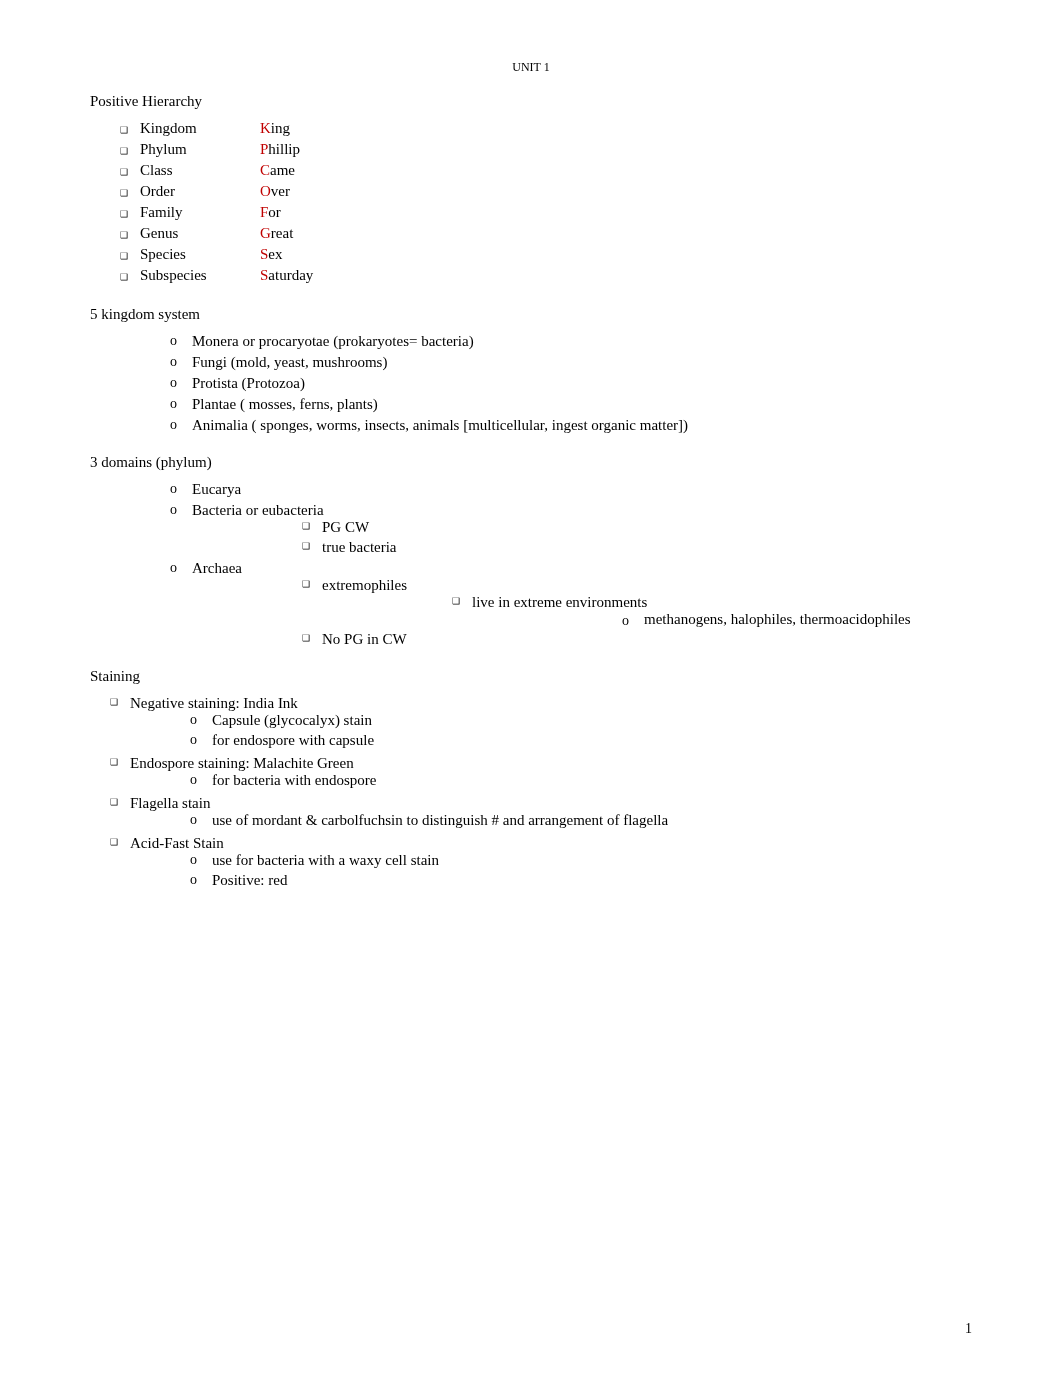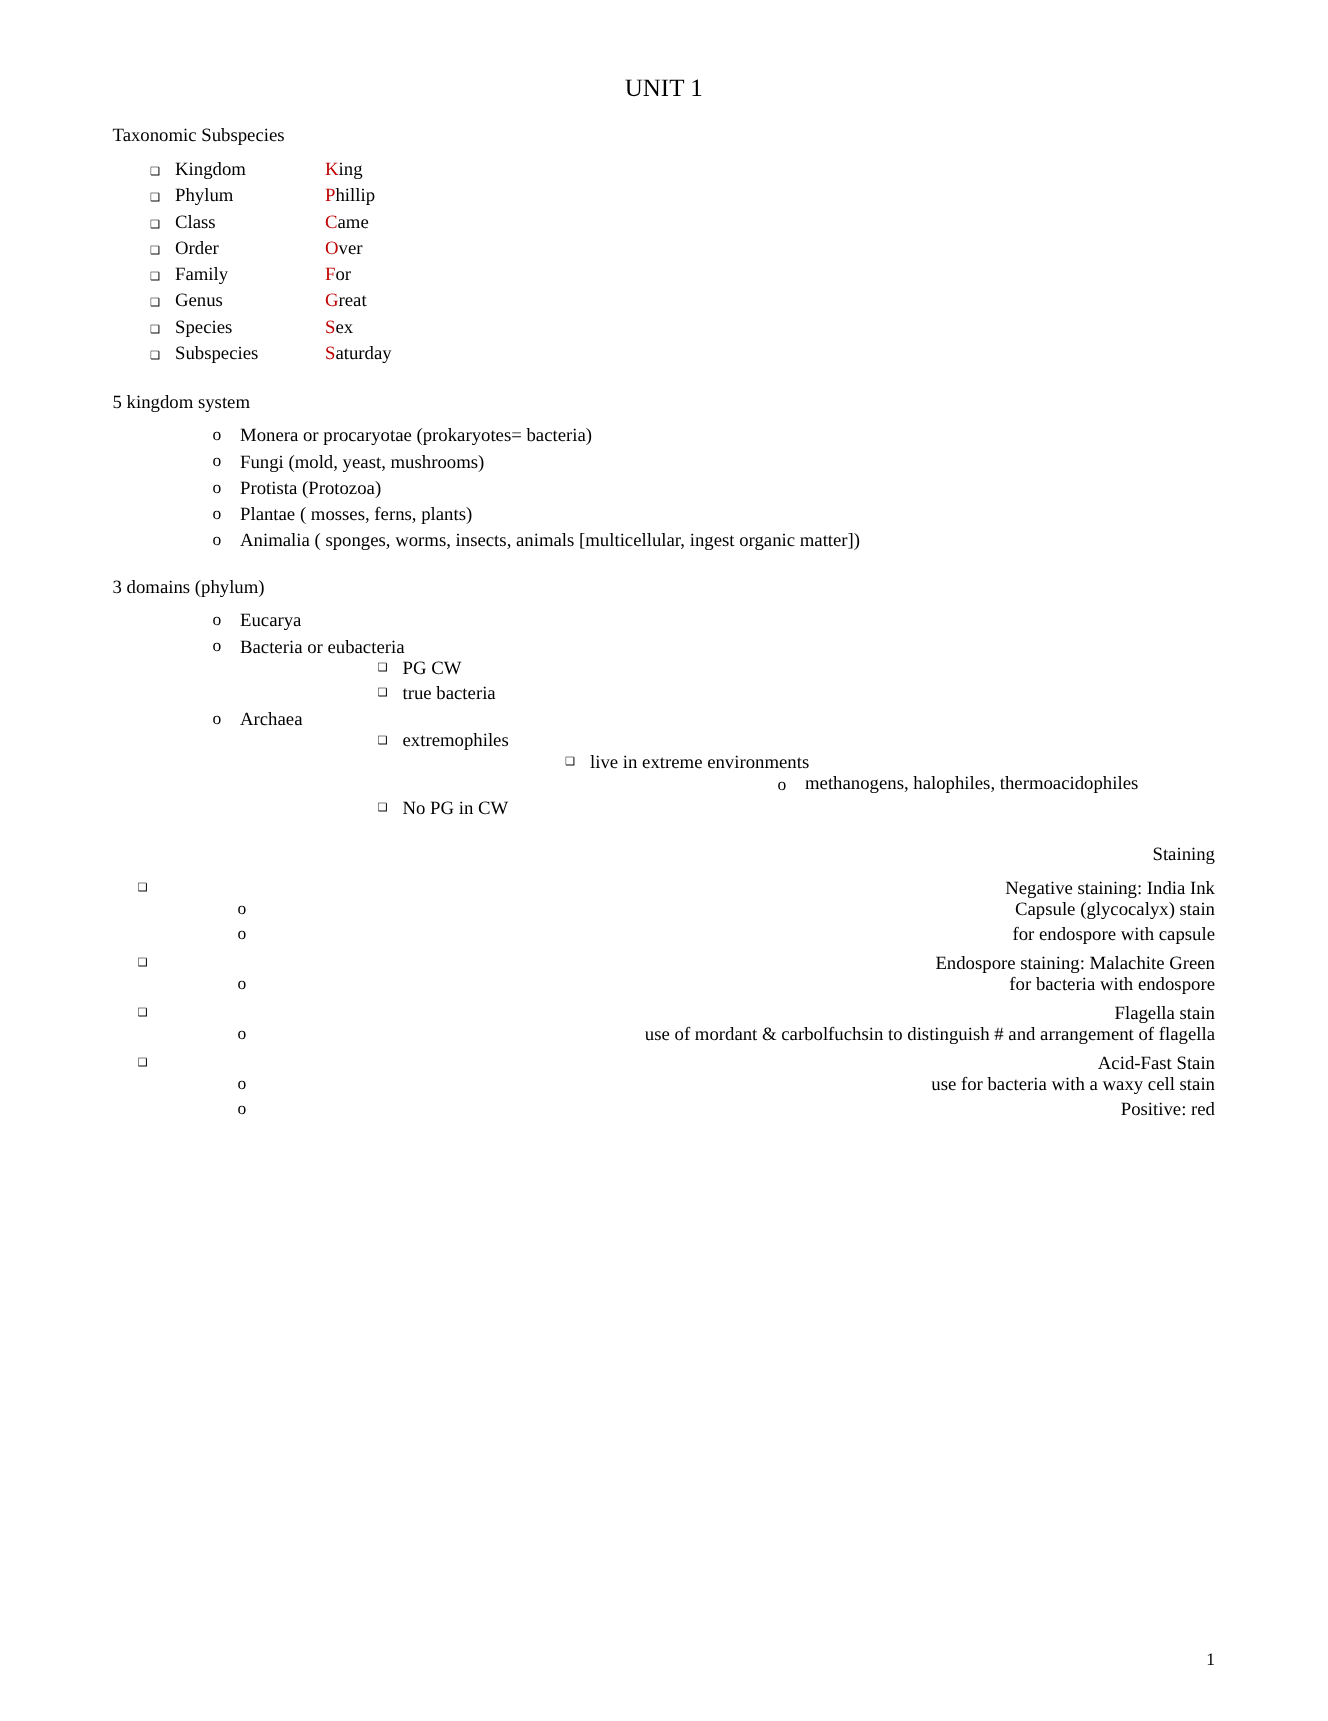--- a/index.html
+++ b/index.html
@@ -13,21 +13,21 @@
       font-family: "Times New Roman", Times, serif;
       font-size: 15px;
       color: #000000;
       width: 1062px;
       min-height: 1377px;
       padding: 60px 90px 60px 90px;
     }
 
     .page-title {
       text-align: center;
-      font-size: 20px;
+      font-size: 12px;
       font-weight: normal;
       margin-bottom: 18px;
     }
 
     .section-heading {
       font-size: 15px;
       font-weight: normal;
       margin-bottom: 10px;
     }
 
@@ -130,21 +130,20 @@
 
     .nested-o-3 li::before {
       content: "o";
       position: absolute;
       left: 0;
       font-size: 14px;
     }
 
     .staining-section {
       margin-bottom: 22px;
-      text-align: right;
     }
 
     .staining-list {
       margin-left: 20px;
       list-style-type: none;
     }
 
     .staining-list > li {
       position: relative;
       margin-bottom: 6px;
@@ -191,21 +190,21 @@
     .section-gap {
       margin-bottom: 20px;
     }
   </style>
 </head>
 <body>
 
 <div class="page-title">UNIT 1</div>
 
 <div class="section-gap">
-  <div class="section-heading">Taxonomic Subspecies</div>
+  <div class="section-heading">Positive Hierarchy</div>
   <div class="taxonomy-table" id="taxonomy-table">
       <div class="taxonomy-row">
         <span class="bullet-char" style="font-size: 9px;">❑</span>
         <span class="tax-level">Kingdom</span>
         <span><span class="red">K</span><span>ing</span></span>
       </div>
       <div class="taxonomy-row">
         <span class="bullet-char" style="font-size: 9px;">❑</span>
         <span class="tax-level">Phylum</span>
         <span><span class="red">P</span><span>hillip</span></span>

